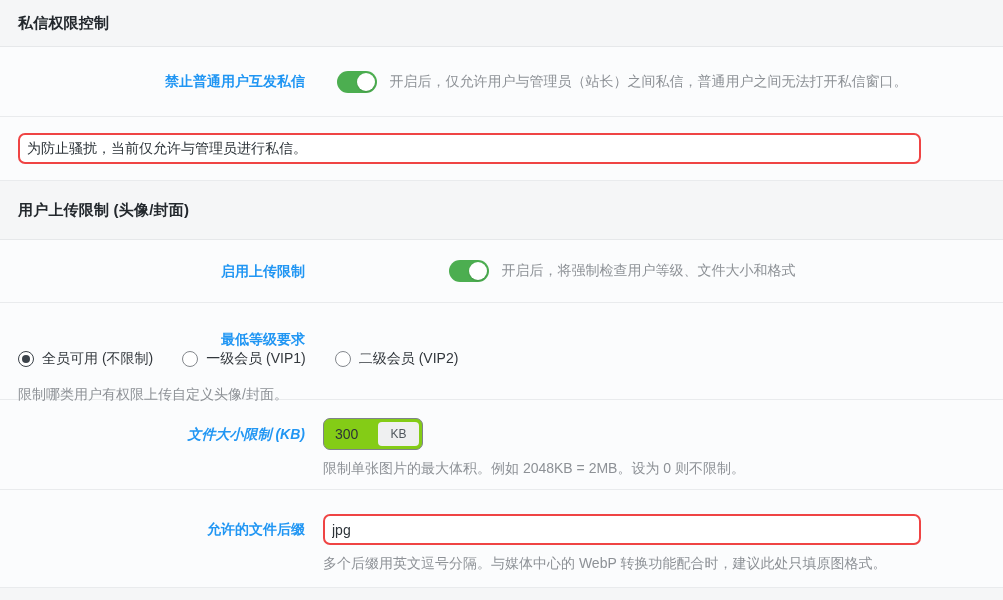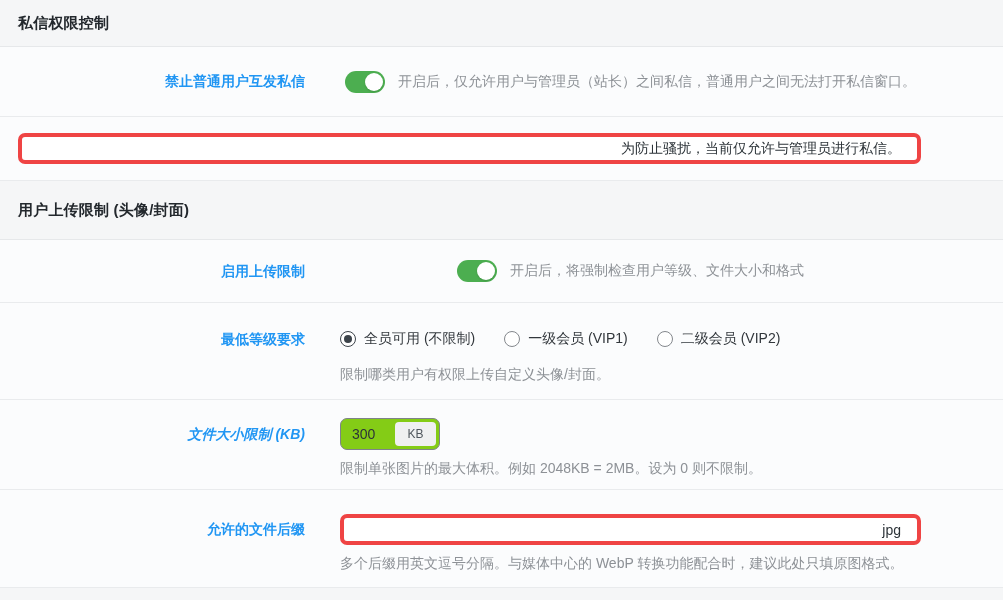--- a/index.html
+++ b/index.html
@@ -24,27 +24,26 @@
     letter-spacing: 0.2px;
   }
   .h1 { height: 47px; }
   .h2 { height: 59px; }
   .h-partial { height: 12px; border-bottom: none; }
 
   .row {
     display: flex;
     background: #fbfcfd;
     border-bottom: 1px solid #e9ebed;
-    gap: 17px;
   }
   .row.center { align-items: center; }
   .row-a { height: 70px; }
   .row-b { height: 64px; }
   .row-c { height: 63px; }
-  .row-d { height: 97px; padding-top: 26px; }
+  .row-d { height: 97px; padding-top: 26px; flex-direction: column; }
   .row-e { height: 90px; padding-top: 18px; }
   .row-f { height: 98px; padding-top: 24px; }
 
   .label-col {
     width: 305px;
     flex: none;
     text-align: right;
   }
   .field-label {
     color: #2196f3;
@@ -89,29 +88,28 @@
     border-radius: 50%;
     background: #ffffff;
     box-shadow: 0 1px 2px rgba(0,0,0,0.15);
   }
   .toggle[data-state="on"] .knob { left: auto; right: 2px; }
 
   
   .text-input {
     width: 100%;
     height: 31px;
-    border: 4px solid #ef4444;
+    border: 2px solid #ef4444;
     border-radius: 7px;
-    padding: 0 16px;
+    padding: 0 7px;
     font-size: 14px;
     color: #2c3338;
     background: #ffffff;
     outline: none;
     font-family: "Liberation Sans", "DejaVu Sans", sans-serif;
-    text-align: right;
   }
 
   
   .input-group {
     width: 100px;
     height: 32px;
     border: 1px solid #7e8389;
     border-radius: 7px;
     background: #84cc16;
     position: relative;

